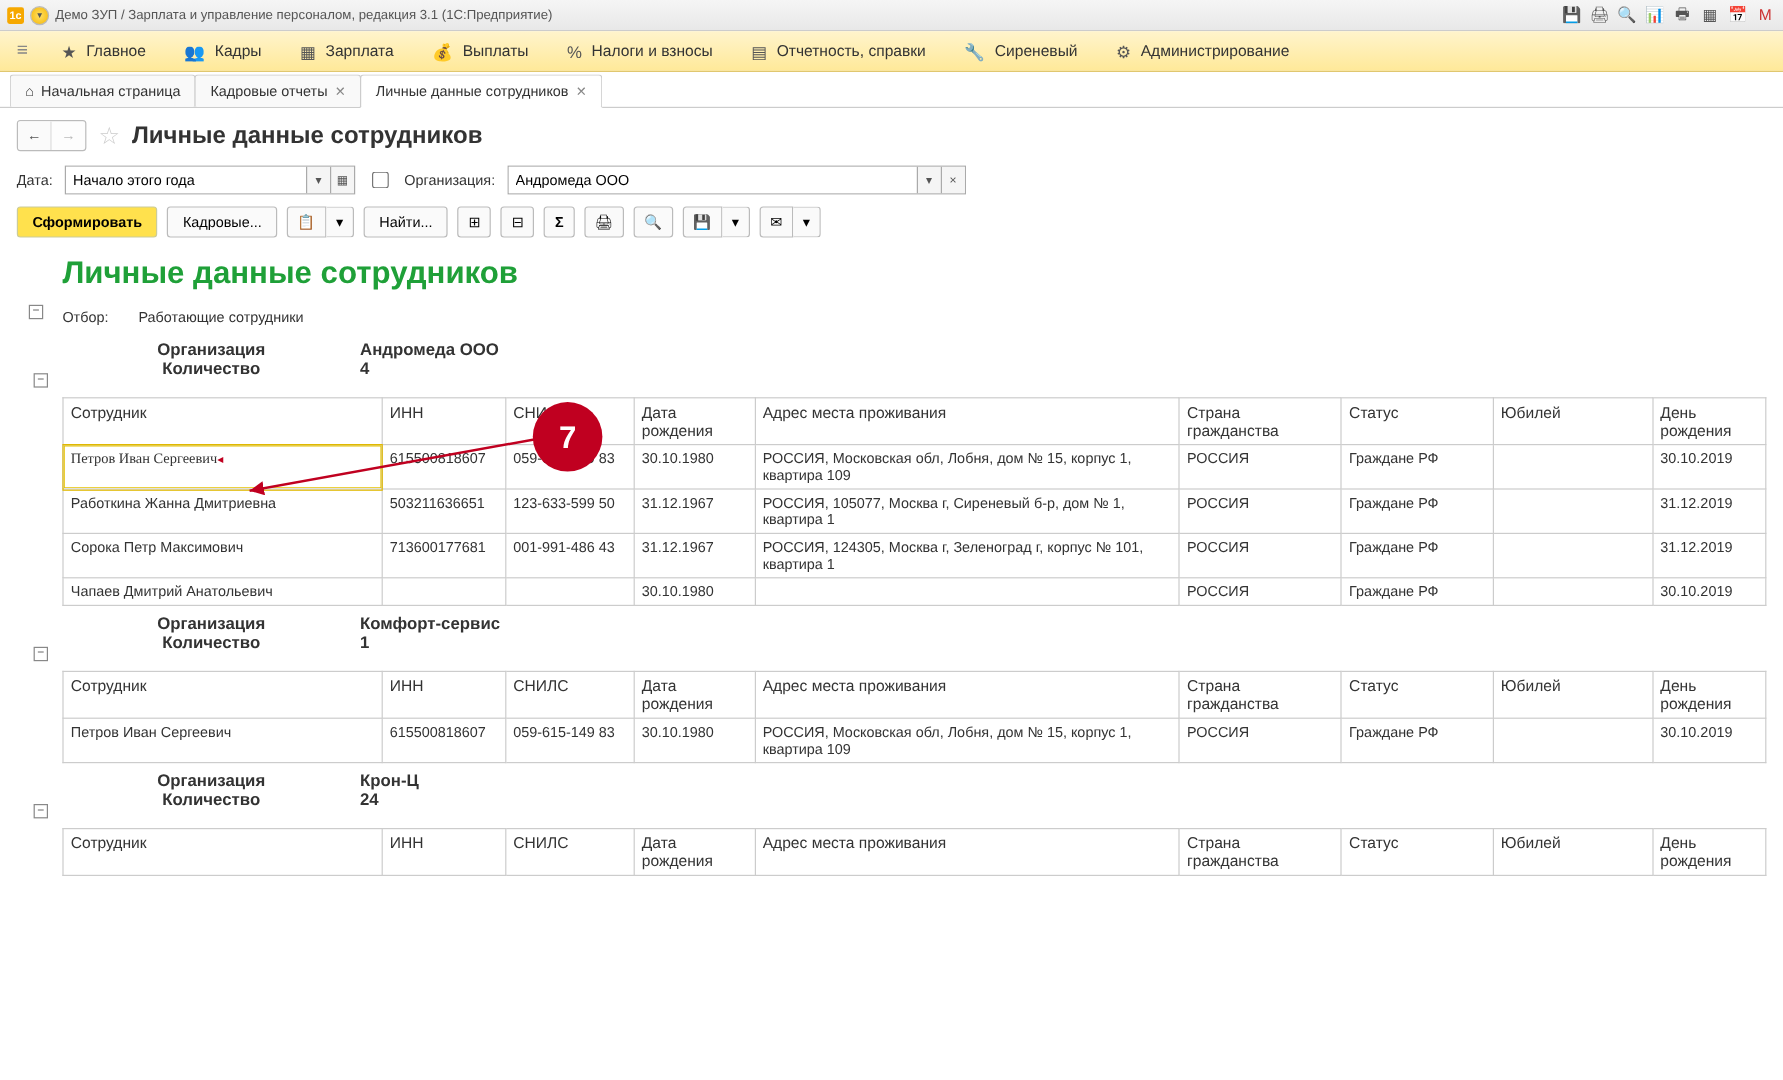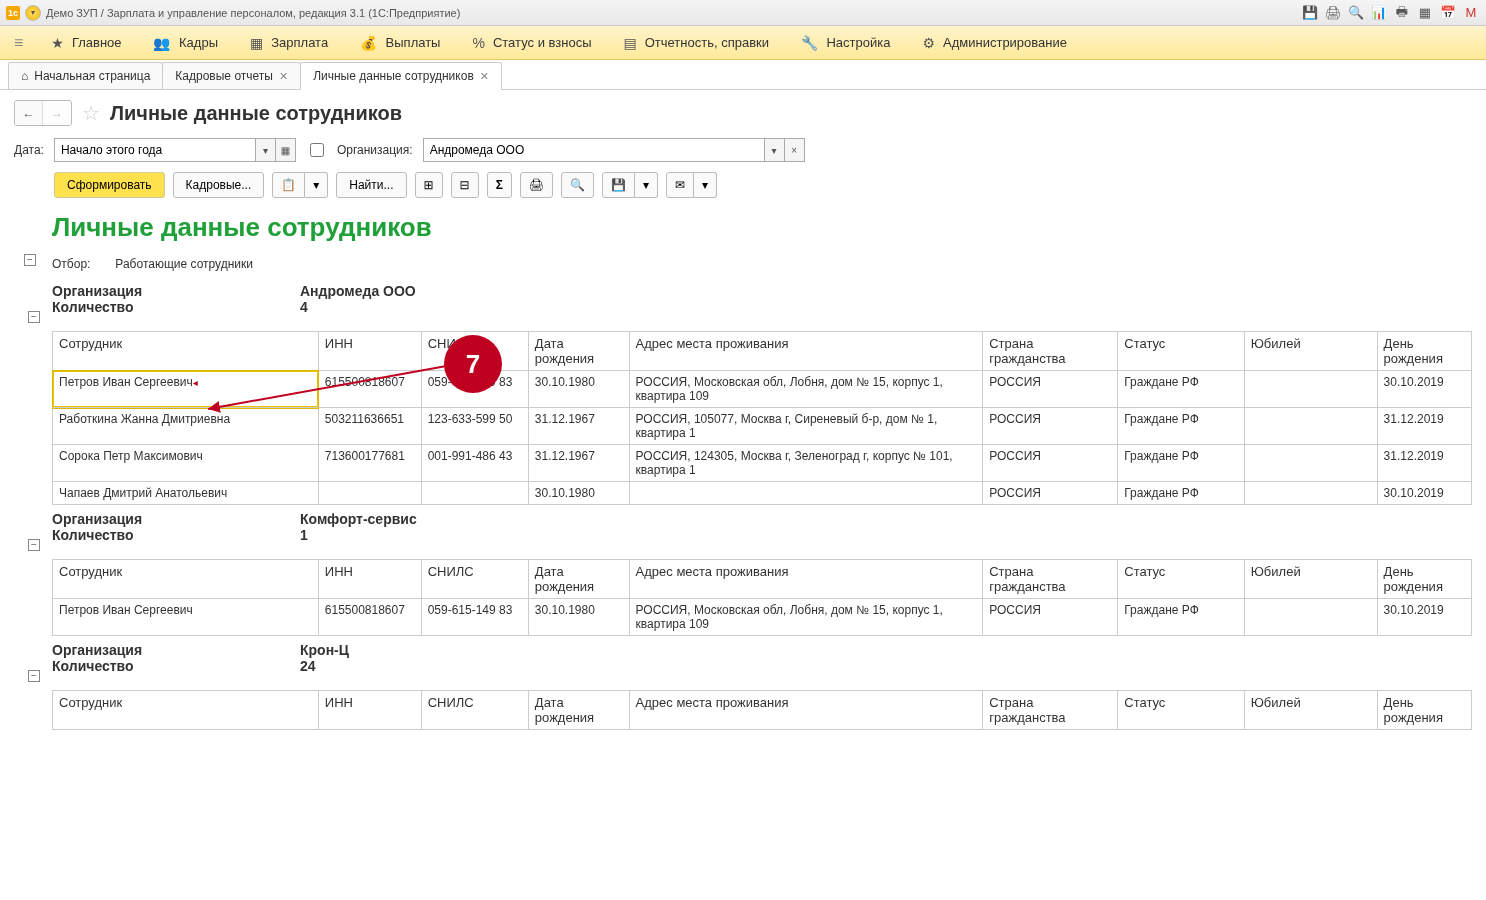--- a/index.html
+++ b/index.html
@@ -28,51 +28,51 @@
   .star { color:#ccc; font-size:20px;}
   .page-title { font-size:20px; font-weight:bold; color:#333;}
   .filters { display:flex; align-items:center; gap:10px; margin-bottom:10px;}
   .filters label { font-size:12px;}
   .inputgrp { display:flex; border:1px solid #aaa;}
   .inputgrp input { border:none; padding:4px 6px; font-size:12px; outline:none;}
   .inputgrp .btn { border-left:1px solid #aaa; width:20px; display:flex;align-items:center;justify-content:center; background:#f5f5f5; cursor:pointer; font-size:10px;color:#555;}
   .chk { width:14px; height:14px;}
   .toolbar { display:flex; gap:8px; margin-bottom:14px; flex-wrap:wrap;}
   .tbtn { border:1px solid #bbb; border-radius:3px; background:#fafafa; padding:5px 12px; cursor:pointer; display:flex; align-items:center; gap:5px; font-size:12px;}
-  .tbtn.yellow { background:#ffe14d; border-color:#cc9; font-weight:normal;margin-left:40px;}
+  .tbtn.yellow { background:#ffe14d; border-color:#cc9; font-weight:bold;}
   .tbtn.icon { padding:5px 8px;}
   .tgroup { display:flex;}
   .tgroup .tbtn { border-radius:0;}
   .tgroup .tbtn:first-child { border-radius:3px 0 0 3px;}
   .tgroup .tbtn:last-child { border-radius:0 3px 3px 0; border-left:none;}
   .report { border:0px solid #ddd; padding: 0 0 0 4px; position:relative; min-width:1360px;}
   .report-title { font-size:26px; font-weight:bold; color:#1fa038; margin:4px 0 14px 34px;}
   .filter-line { margin:0 0 12px 34px;}
   .filter-line .lbl { display:inline-block; width:60px;}
   .collapse { width:12px; height:12px; border:1px solid #888; display:inline-flex; align-items:center; justify-content:center; font-size:10px; line-height:1; cursor:pointer; background:#fff; color:#555;}
   .group-block { padding-left:34px; position:relative;}
   .group-block .gcol { position:absolute; left:10px; top:0;}
-  .group-head { margin:6px 0 2px 0;}
+  .group-head { margin:6px 0 2px 0;text-align:center;}
   .group-head .grow { display:flex;}
   .group-head .k { width:248px; font-weight:bold; font-size:14px;}
   .group-head .v { font-weight:bold; font-size:14px;}
   table.data { border-collapse:collapse; width:100%; table-layout:fixed; margin-top:16px;}
   table.data th, table.data td { border:1px solid #ccc; padding:4px 6px; font-size:12px; text-align:left; vertical-align:top;}
   table.data th { font-weight:normal; background:#fff; font-size:13px;}
   .col-emp { width:248px;}
   .col-inn { width:96px;}
   .col-snils { width:100px;}
   .col-dob { width:94px;}
   .col-addr { width:330px;}
   .col-country { width:126px;}
   .col-status { width:118px;}
   .col-jub { width:124px;}
   .col-bday { width:88px;}
   tr.selected td:first-child { outline:1px solid #e0b800; background:#fff;}
-  tr.selected td:first-child { box-shadow: inset 0 0 0 1px #e6c200; }
+  tr.selected td:first-child { box-shadow: inset 0 0 0 1px #e6c200; font-family: Liberation Serif, serif; }
   .callout { position:absolute; width:58px; height:58px; border-radius:50%; background:#c00020; color:#fff; display:flex; align-items:center; justify-content:center; font-size:26px; font-weight:bold; z-index:20;}
   .arrow-line { position:absolute; z-index:15;}
 </style>
 </head>
 <body>
 
 <div class="titlebar">
   <span class="logo">1c</span>
   <span class="dd">▾</span>
   <span class="title">Демо ЗУП / Зарплата и управление персоналом, редакция 3.1  (1С:Предприятие)</span>
@@ -100,29 +100,29 @@
   <div class="menuitem">
       <span class="mi-icon">▦</span>
       <span>Зарплата</span>
     </div>
   <div class="menuitem">
       <span class="mi-icon">💰</span>
       <span>Выплаты</span>
     </div>
   <div class="menuitem">
       <span class="mi-icon">%</span>
-      <span>Статус и взносы</span>
+      <span>Налоги и взносы</span>
     </div>
   <div class="menuitem">
       <span class="mi-icon">▤</span>
       <span>Отчетность, справки</span>
     </div>
   <div class="menuitem">
       <span class="mi-icon">🔧</span>
-      <span>Настройка</span>
+      <span>Сиреневый</span>
     </div>
   <div class="menuitem">
       <span class="mi-icon">⚙</span>
       <span>Администрирование</span>
     </div>
 </div>
 
 <div class="tabbar">
   <div class="tab">
       <span>⌂</span>

